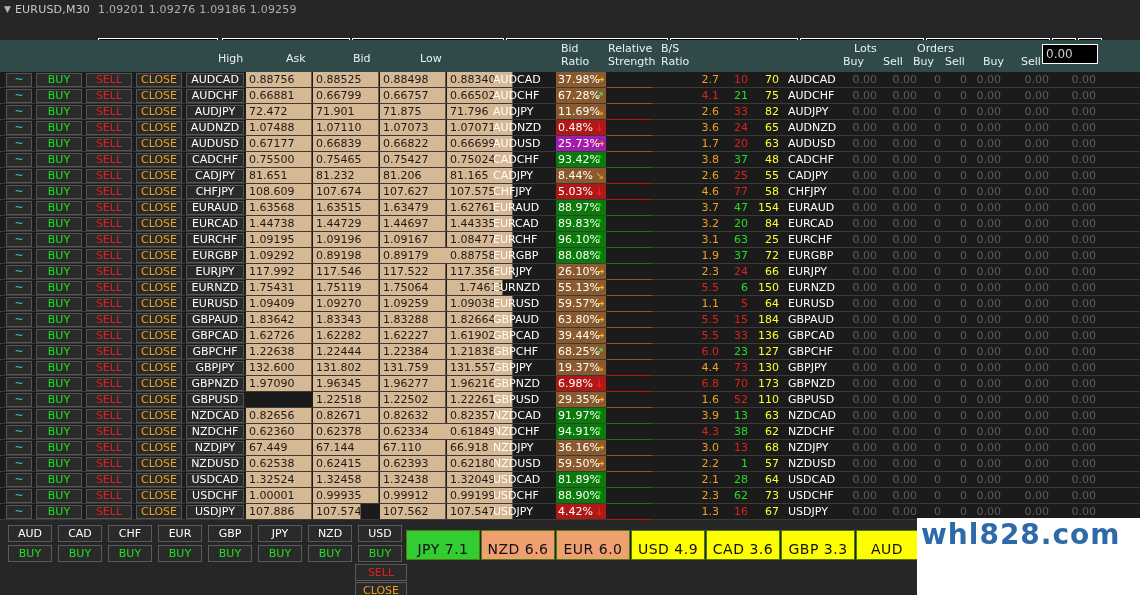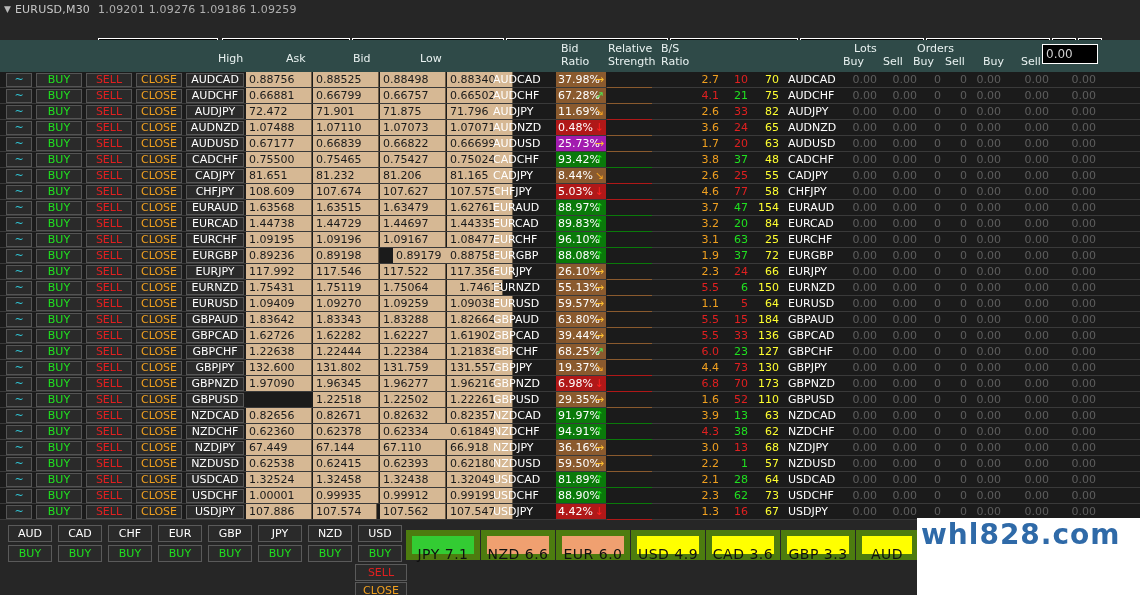--- a/index.html
+++ b/index.html
@@ -68,21 +68,21 @@
 
   
   .botrow{ position:absolute; left:0; width:1140px; background:#262626; }
   .bbtn{ position:absolute; height:17px; background:#2a2a2a; border:1px solid #5a5a5a;
          display:flex; align-items:center; justify-content:center; font-size:11px; }
   .bbtn.ccy{ color:#ffffff; }
   .bbtn.buy{ color:#20e020; }
   .bbtn.sell{ color:#e02020; }
   .bbtn.close{ color:#f0a020; }
 
-  .strbar{ position:absolute; border:6px solid #4d7c0f; }
+  .strbar{ position:absolute; border:1px solid #4d7c0f; }
   .strbar .top{ height:8px; width:100%; }
   .strbar .lbl{ height:20px; line-height:20px; text-align:center;
                 color:#101010; font-size:14px; letter-spacing:.5px; }
 
   
   .wm{ position:absolute; background:#ffffff; }
   .wm div{ color:#2f6aa8; font-weight:bold; letter-spacing:1px;
            font-family:"DejaVu Sans","Liberation Sans",sans-serif; }
 </style>
 </head>
@@ -434,23 +434,23 @@
         <div class="cell zero" style="left: 968px; width: 36px;">0.00</div>
         <div class="cell zero" style="left: 1006px; width: 46px;">0.00</div>
         <div class="cell zero" style="left: 1053px; width: 46px;">0.00</div>
       </div>
       <div class="row">
         <div class="cell pill tilde" style="left: 6px; width: 26px;">~</div>
         <div class="cell pill buy" style="left: 36px; width: 46px;">BUY</div>
         <div class="cell pill sell" style="left: 86px; width: 46px;">SELL</div>
         <div class="cell pill close" style="left: 136px; width: 46px;">CLOSE</div>
         <div class="cell pill pair" style="left: 186px; width: 58px;">EURGBP</div>
-        <div class="cell price" style="left: 246px; width: 66px;">0.89236</div>
+        <div class="cell price" style="left: 246px; width: 66px;">1.09292</div>
         <div class="cell price" style="left: 313px; width: 66px;">0.89198</div>
-        <div class="cell price" style="left: 380px; width: 86px; margin-left: 13px;">0.89179</div>
+        <div class="cell price" style="left: 380px; width: 86px;">0.89179</div>
         <div class="cell price" style="left: 447px; width: 66px;">0.88758</div>
         <div class="cell pairname" style="left: 489px; width: 64px;">EURGBP</div>
         <div class="cell ratio" style="left: 556px; width: 50px;;background:#0a7a0a;color:#ffffff"><span>88.08%</span><span class="arw" style="color:#20e020">↑</span></div>
         <div class="cell rs" style="left: 607px; width: 45px;;background:#0a7a0a;color:#ffffff"><span>5</span><span class="arw" style="color:#20e020">↑</span></div>
         <div class="cell bs" style="left: 653px; width: 45px;;background:#8a5a2e;color:#ffffff"><span>2.7</span><span class="arw" style="color:#50e050">↗</span></div>
         <div class="cell num" style="left: 700px; width: 22px;;color:#f0a020">1.9</div>
         <div class="cell num" style="left: 723px; width: 28px;;color:#20e020">37</div>
         <div class="cell num" style="left: 752px; width: 30px;;color:#ffff30">72</div>
         <div class="cell pairname2" style="left: 784px; width: 56px;">EURGBP</div>
         <div class="cell zero" style="left: 842px; width: 38px;">0.00</div>
@@ -851,21 +851,21 @@
         <div class="cell zero" style="left: 1006px; width: 46px;">0.00</div>
         <div class="cell zero" style="left: 1053px; width: 46px;">0.00</div>
       </div>
       <div class="row">
         <div class="cell pill tilde" style="left: 6px; width: 26px;">~</div>
         <div class="cell pill buy" style="left: 36px; width: 46px;">BUY</div>
         <div class="cell pill sell" style="left: 86px; width: 46px;">SELL</div>
         <div class="cell pill close" style="left: 136px; width: 46px;">CLOSE</div>
         <div class="cell pill pair" style="left: 186px; width: 58px;">USDJPY</div>
         <div class="cell price" style="left: 246px; width: 66px;">107.886</div>
-        <div class="cell price" style="left: 313px; width: 64px;">107.574</div>
+        <div class="cell price" style="left: 313px; width: 48px;">107.574</div>
         <div class="cell price" style="left: 380px; width: 66px;">107.562</div>
         <div class="cell price" style="left: 447px; width: 66px;">107.547</div>
         <div class="cell pairname" style="left: 489px; width: 64px;">USDJPY</div>
         <div class="cell ratio" style="left: 556px; width: 50px;;background:#b01818;color:#ffffff"><span>4.42%</span><span class="arw" style="color:#ff2020">↓</span></div>
         <div class="cell rs" style="left: 607px; width: 45px;;background:#b01818;color:#ffffff"><span>-7</span><span class="arw" style="color:#ff2020">↓</span></div>
         <div class="cell bs" style="left: 653px; width: 45px;;background:#8a5a2e;color:#ffffff"><span>-2.3</span><span class="arw" style="color:#ffc030">→</span></div>
         <div class="cell num" style="left: 700px; width: 22px;;color:#f0a020">1.3</div>
         <div class="cell num" style="left: 723px; width: 28px;;color:#e02020">16</div>
         <div class="cell num" style="left: 752px; width: 30px;;color:#ffff30">67</div>
         <div class="cell pairname2" style="left: 784px; width: 56px;">USDJPY</div>

